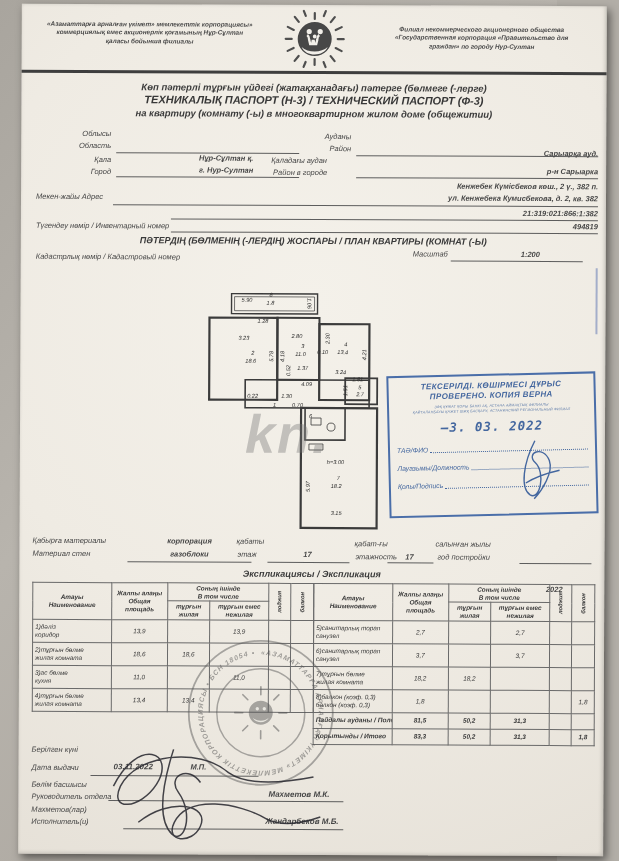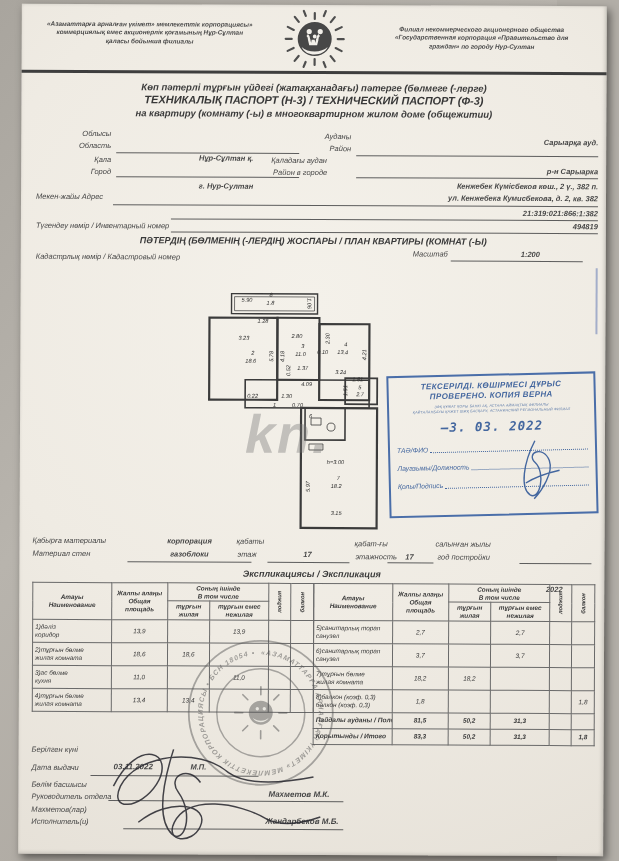--- a/index.html
+++ b/index.html
@@ -99,25 +99,25 @@
     <div class="t ra" style="left:10px;top:126px;width:80px;">Облысы</div>
     <div class="t ra" style="left:10px;top:138px;width:80px;">Область</div>
     <div class="ul" style="left:95px;top:148px;width:183px;"></div>
     <div class="t ra" style="left:270px;top:128px;width:60px;">Ауданы</div>
     <div class="t ra" style="left:270px;top:140px;width:60px;">Район</div>
     <div class="ul" style="left:335px;top:150px;width:242px;"></div>
 
     <div class="t ra" style="left:10px;top:152px;width:80px;">Қала</div>
     <div class="t ra" style="left:10px;top:164px;width:80px;">Город</div>
     <div class="t ct b" style="left:140px;top:150px;width:130px;">Нұр-Сұлтан қ.</div>
-    <div class="t ct b" style="left:140px;top:162px;width:130px;margin-top:16px;">г. Нур-Султан</div>
+    <div class="t ct b" style="left:140px;top:162px;width:130px;">г. Нур-Султан</div>
     <div class="ul" style="left:95px;top:172px;width:183px;"></div>
     <div class="t" style="left:250px;top:152px;">Қаладағы аудан</div>
     <div class="t" style="left:252px;top:164px;">Район в городе</div>
-    <div class="t ra b" style="left:440px;top:133px;width:137px;">Сарыарқа ауд.</div>
+    <div class="t ra b" style="left:440px;top:144px;width:137px;">Сарыарқа ауд.</div>
     <div class="t ra b" style="left:440px;top:162px;width:137px;">р-н Сарыарка</div>
     <div class="ul" style="left:335px;top:172px;width:242px;"></div>
 
     <div class="t" style="left:15px;top:189px;">Мекен-жайы Адрес</div>
     <div class="t ra b" style="left:240px;top:177px;width:337px;">Кенжебек Күмісбеков көш., 2 ү., 382 п.</div>
     <div class="t ra b" style="left:240px;top:189px;width:337px;">ул. Кенжебека Кумисбекова, д. 2, кв. 382</div>
     <div class="ul" style="left:92px;top:200px;width:485px;"></div>
 
     <div class="t" style="left:15px;top:205px;margin-top:44px;">Кадастрлық нөмір / Кадастровый номер</div>
     <div class="t ra b" style="left:380px;top:204px;width:197px;">21:319:021:866:1:382</div>

